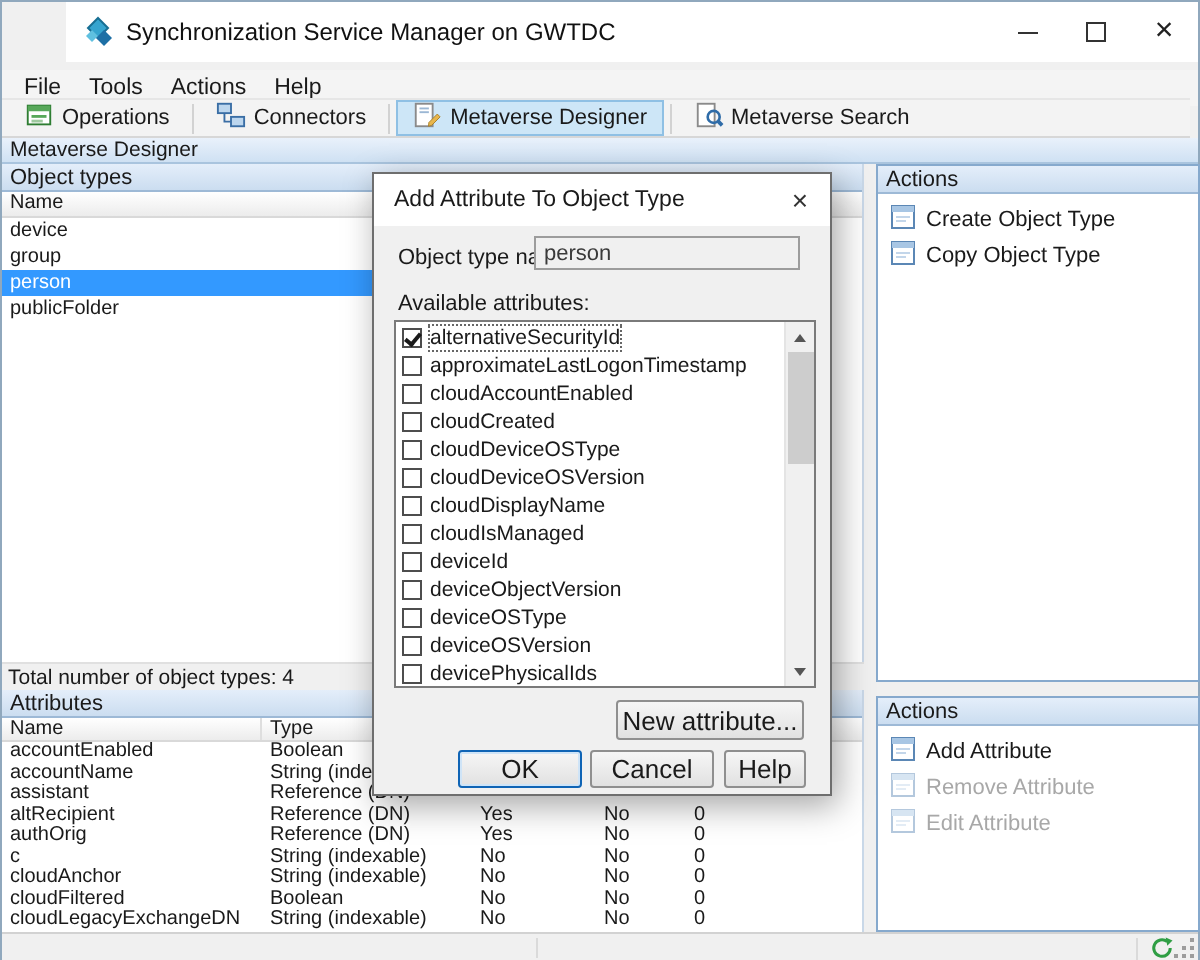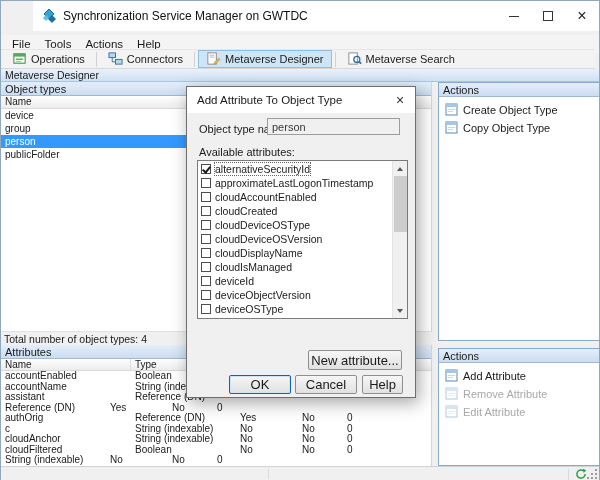--- a/index.html
+++ b/index.html
@@ -67,21 +67,21 @@
 
   
   .dialog { position:absolute; left:185px; top:85px; width:230px; height:312px; background:#f0f0f0; border:1px solid #6e6e6e; box-shadow:3px 5px 16px rgba(0,0,0,.35); }
   .dlg-title { height:26px; background:#fff; display:flex; align-items:center; }
   .dlg-title-text { font-size:11.5px; padding-left:10px; flex:1; white-space:nowrap; }
   .dlg-close { width:30px; height:26px; display:flex; align-items:center; justify-content:center; font-size:14px; color:#333; }
   .dlg-label { position:absolute; font-size:11px; white-space:nowrap; }
   .lab-objname { left:12px; top:36px; }
   .objname { position:absolute; left:80px; top:31px; width:133px; height:17px; background:#f0f0f0; border:1px solid #9c9c9c; font-family:"Liberation Sans",sans-serif; font-size:11px; color:#3a3a3a; padding:0 4px; }
   .lab-avail { left:12px; top:59px; }
-  .listbox { position:absolute; left:10px; top:73px; width:211px; height:159px; background:#fff; border:1px solid #7a7a7a; overflow:hidden; }
+  .listbox { position:absolute; left:10px; top:73px; width:211px; height:184px; background:#fff; border:1px solid #7a7a7a; overflow:hidden; }
   .lb-items { position:absolute; left:0; top:1px; right:15px; }
   .li { display:flex; align-items:center; height:14px; padding-left:3px; gap:4px; font-size:10.5px; white-space:nowrap; }
   .cb { width:10px; height:10px; border:1px solid #4d4d4d; background:#fff; position:relative; flex:none; }
   .cb.checked::after { content:""; position:absolute; left:2px; top:0; width:3px; height:6px; border:solid #1a1a1a; border-width:0 2px 2px 0; transform:rotate(40deg); }
   .li.focused .lbl { outline:1px dotted #666; }
   .scroll { position:absolute; right:0; top:0; width:15px; bottom:0; background:#f0f0f0; border-left:1px solid #e4e4e4; }
   .sarrow { height:15px; display:flex; align-items:center; justify-content:center; }
   .tri-up { width:0; height:0; border-left:3.5px solid transparent; border-right:3.5px solid transparent; border-bottom:4.5px solid #555; }
   .tri-down { width:0; height:0; border-left:3.5px solid transparent; border-right:3.5px solid transparent; border-top:4.5px solid #555; }
   .sarrow.down { position:absolute; bottom:0; left:0; right:0; }
@@ -215,20 +215,21 @@
         <span class="ac-c5"></span>
     </div>
     <div class="arow">
       <span class="ac-name">assistant</span>
         <span class="ac-type">Reference (DN)</span>
         <span class="ac-c3"></span>
         <span class="ac-c4"></span>
         <span class="ac-c5"></span>
     </div>
     <div class="arow">
+      <span class="ac-name">altRecipient</span>
         <span class="ac-type">Reference (DN)</span>
         <span class="ac-c3">Yes</span>
         <span class="ac-c4">No</span>
         <span class="ac-c5">0</span>
     </div>
     <div class="arow">
       <span class="ac-name">authOrig</span>
         <span class="ac-type">Reference (DN)</span>
         <span class="ac-c3">Yes</span>
         <span class="ac-c4">No</span>
@@ -249,20 +250,21 @@
         <span class="ac-c5">0</span>
     </div>
     <div class="arow">
       <span class="ac-name">cloudFiltered</span>
         <span class="ac-type">Boolean</span>
         <span class="ac-c3">No</span>
         <span class="ac-c4">No</span>
         <span class="ac-c5">0</span>
     </div>
     <div class="arow">
+      <span class="ac-name">cloudLegacyExchangeDN</span>
         <span class="ac-type">String (indexable)</span>
         <span class="ac-c3">No</span>
         <span class="ac-c4">No</span>
         <span class="ac-c5">0</span>
     </div>
   </div>
 
   <div class="actions-top">
     <div class="panel-hdr">Actions</div>
     <div class="action-list">

